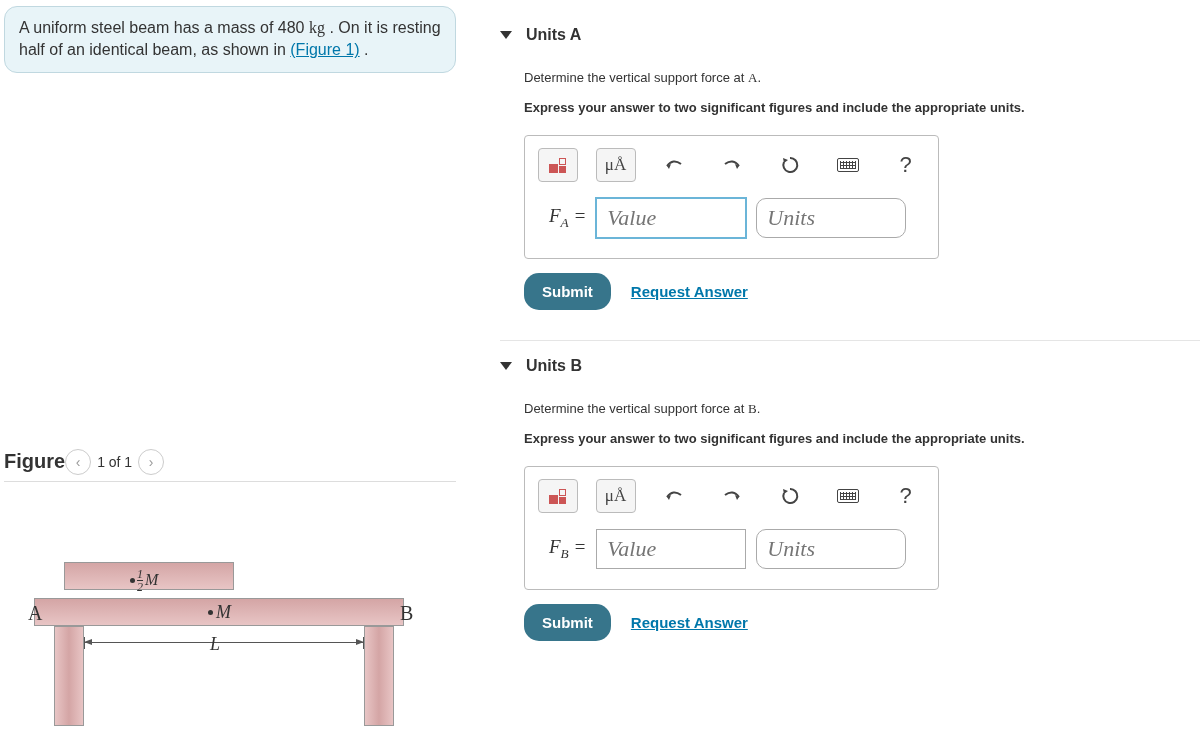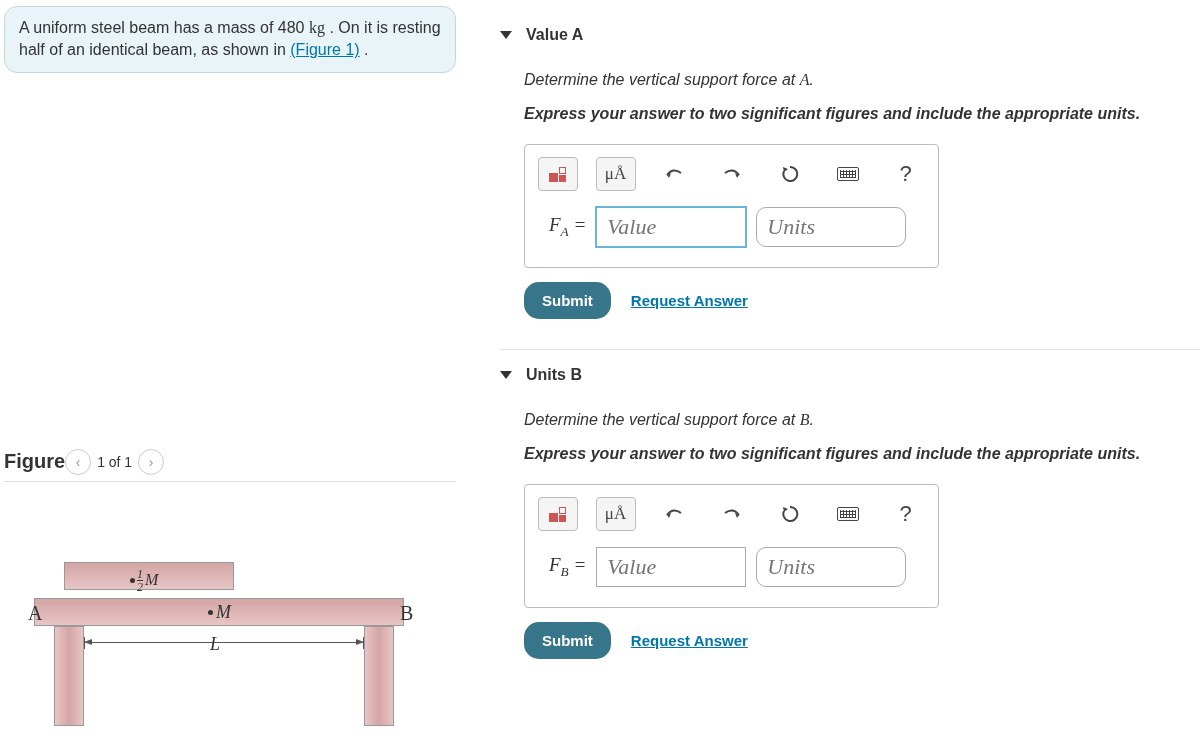--- a/index.html
+++ b/index.html
@@ -32,21 +32,21 @@
   .dim-line { position: absolute; left: 60px; top: 80px; width: 280px; height: 1px; border-top: 1px solid #555; }
   .dim-line:before, .dim-line:after { content: ''; position: absolute; top: -6px; width: 1px; height: 12px; background: #555; }
   .dim-line:before { left: 0; } .dim-line:after { right: 0; }
   .dim-arrow-l { position:absolute; left:60px; top:77px; border-top:3px solid transparent; border-bottom:3px solid transparent; border-right:8px solid #555;}
   .dim-arrow-r { position:absolute; left:332px; top:77px; border-top:3px solid transparent; border-bottom:3px solid transparent; border-left:8px solid #555;}
   .part-header { display: flex; align-items: center; gap: 14px; padding: 16px 0 14px 0; border-top: 1px solid #e5e5e5; }
   .part-header.first { border-top: none; }
   .collapse-tri { width: 0; height: 0; border-left: 6px solid transparent; border-right: 6px solid transparent; border-top: 8px solid #333; }
   .part-title { font-weight: bold; font-size: 16px; }
   .part-body { padding-left: 24px; }
-  .instr { font-size: 16px; margin: 10px 0; line-height: 1.5; font-style: italic; }
+  .instr { font-size: 13px; margin: 10px 0; line-height: 1.5; }
   .instr .var { font-family: 'Times New Roman', serif; }
   .instr.bold { font-weight: bold; }
   .answer-box { border: 1px solid #bbb; border-radius: 4px; margin: 18px 0 14px 0; width: 415px; }
   .toolbar { display: flex; align-items: flex-start; justify-content: center; gap: 18px; padding: 12px 0 16px 0; border-bottom: 0; }
   .tool-btn { display: flex; align-items: center; justify-content: center; width: 40px; height: 34px; border-radius: 4px; color: #444; font-size: 18px; }
   .tool-btn.boxed { border: 1px solid #bbb; background: #f5f5f5;}
   .input-row { display: flex; align-items: center; gap: 10px; padding: 0 0 20px 24px; }
   .var-label { font-family: 'Times New Roman', serif; font-style: italic; font-size: 19px; white-space: nowrap; }
   .sub { font-size: 0.7em; }
   .value-input, .units-input { height: 40px; border: 1px solid #aaa; font-family: 'Times New Roman', serif; font-style: italic; font-size: 22px; color: #999; padding: 0 10px; background: #fff; }
@@ -112,21 +112,21 @@
           <div class="label-l">L</div>
         </div>
       </div>
     </div>
   </div>
 
   <div class="right-col">
 
     <div class="part-header first">
       <div class="collapse-tri"></div>
-      <div class="part-title">Value A</div>
+      <div class="part-title">Units A</div>
     </div>
     <div class="part-body">
       <p class="instr">
         <span>Determine the vertical support force at </span><span class="var">A</span><span>.</span>
       </p>
       <p class="instr bold">Express your answer to two significant figures and include the appropriate units.</p>
       <div class="answer-box">
         <div class="toolbar">
           <div class="tool-btn boxed">
             <span class="templ-icon">

